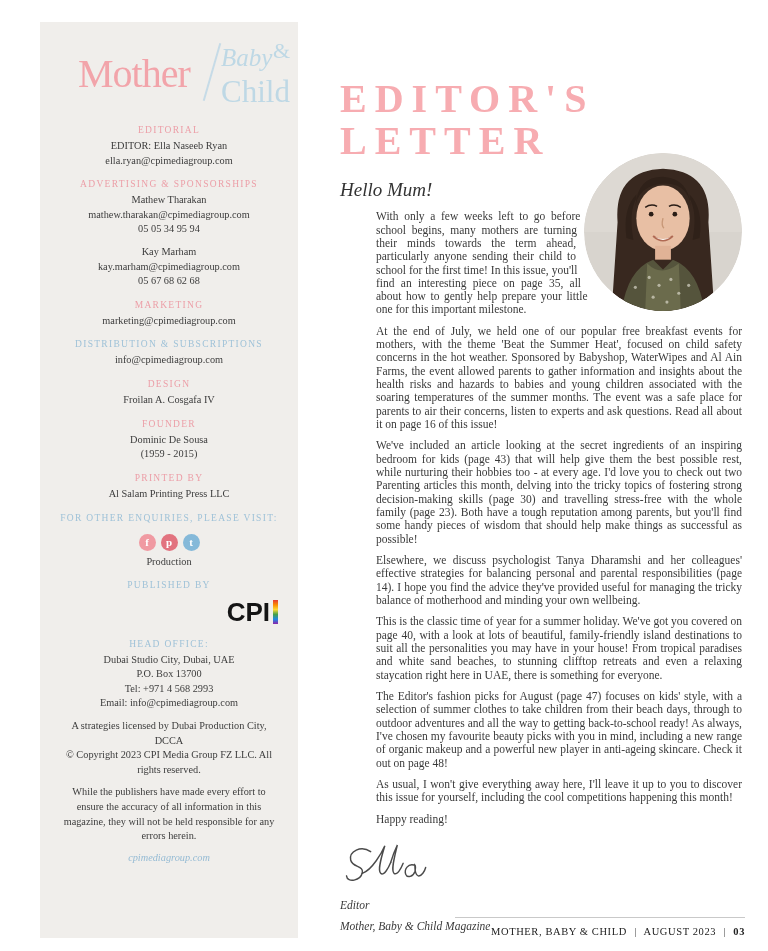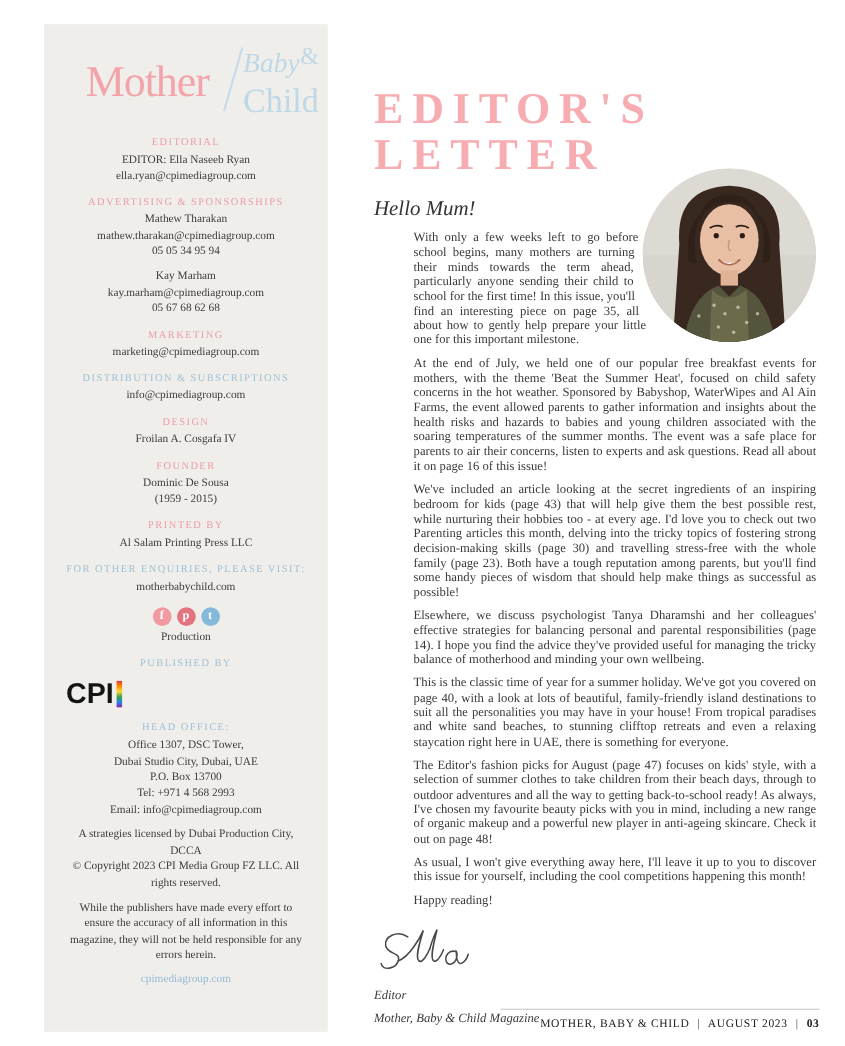--- a/index.html
+++ b/index.html
@@ -15,28 +15,28 @@
   .m-slash  { position:absolute; left:151px; top:6px; width:2px; height:60px; background:#c6dbe7; transform:rotate(16deg); }
   .m-baby   { position:absolute; left:161px; top:8px;  font-size:25px; font-style:italic; color:#bed8e5; }
   .m-amp    { position:absolute; left:213px; top:2px;  font-size:22px; color:#bed8e5; }
   .m-child  { position:absolute; left:161px; top:38px; font-size:31px; color:#bed8e5; }
 
   .s-heading { font-size:9.5px; letter-spacing:1.3px; margin-top:11px; margin-bottom:4px; }
   .pink { color:#ec9ea7; }
   .blue { color:#9fc2d8; }
   .s-line, .s-para { font-size:10.3px; line-height:1.42; color:#3c3c3c; }
   .gap { margin-top:8px;text-align:center; }
-  .link { font-size:10.3px; color:#95bbd4; }
+  .link { font-size:10.3px; color:#95bbd4;font-style:italic; }
 
   .social-row { display:flex; justify-content:center; gap:5px; margin-top:11px; }
   .social-icon { width:17px; height:17px; border-radius:50%; color:#fff; font-size:11px;
                  line-height:16px; text-align:center; font-weight:bold; }
   .handle { font-size:10.3px; margin-top:5px; color:#3c3c3c; }
 
-  .cpi { display:flex; align-items:center; justify-content:flex-start; gap:3px; margin-top:7px; }
+  .cpi { display:flex; align-items:center; justify-content:flex-end; gap:3px; margin-top:7px; }
   .cpi-text { font-family:"Liberation Sans", sans-serif; font-weight:bold; font-size:26px; color:#141414; }
   .cpi-bar  { width:5px; height:24px;
               background:linear-gradient(180deg,#e53935,#fb8c00,#fdd835,#43a047,#1e88e5,#8e24aa); }
 
   
   .main { position:absolute; left:340px; top:78px; width:402px; }
   .title-line { font-size:40px; letter-spacing:8px; color:#f7acb1; line-height:1.04; }
   .content { margin-top:18px; }
 
   .avatar { float:right; width:158px; height:158px; border-radius:50%;
@@ -107,21 +107,20 @@
       <div class="s-line">Dominic De Sousa</div>
 
       <div class="s-line">(1959 - 2015)</div>
 
       <div class="s-heading pink">PRINTED BY</div>
 
       <div class="s-line">Al Salam Printing Press LLC</div>
 
       <div class="s-heading blue">FOR OTHER ENQUIRIES, PLEASE VISIT:</div>
 
-      <div class="s-line">motherbabychild.com</div>
     </div>
 
   <div class="social-row">
 
       <span class="social-icon" style="background-color: rgb(240, 154, 162);">f</span>
 
       <span class="social-icon" style="background-color: rgb(226, 115, 127);">p</span>
 
       <span class="social-icon" style="background-color: rgb(133, 185, 217);">t</span>
     </div>
@@ -130,21 +129,20 @@
   <div class="s-heading blue" style="margin-top:13px;">PUBLISHED BY</div>
   <div class="cpi">
     <span class="cpi-text">CPI</span>
     <span class="cpi-bar"></span>
   </div>
 
   <div>
 
       <div class="s-heading blue">HEAD OFFICE:</div>
 
-      <div class="s-line">Office 1307, DSC Tower,</div>
 
       <div class="s-line">Dubai Studio City, Dubai, UAE</div>
 
       <div class="s-line">P.O. Box 13700</div>
 
       <div class="s-line">Tel: +971 4 568 2993</div>
 
       <div class="s-line">Email: info@cpimediagroup.com</div>
 
       <div class="s-para gap">A strategies licensed by Dubai Production City, DCCA</div>

